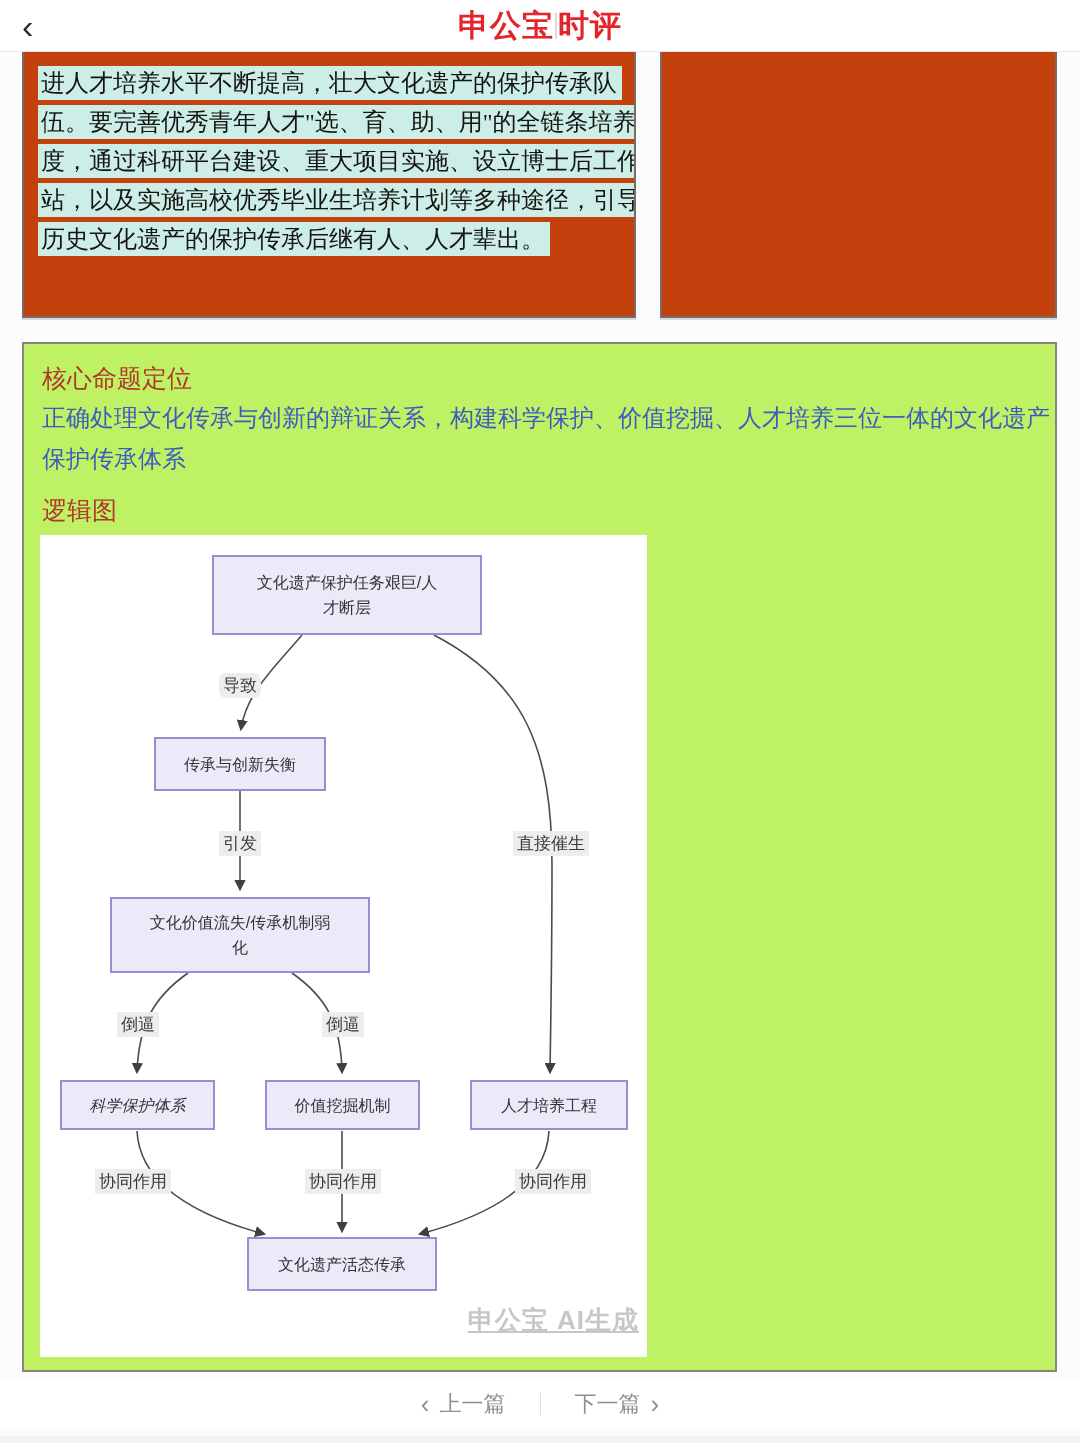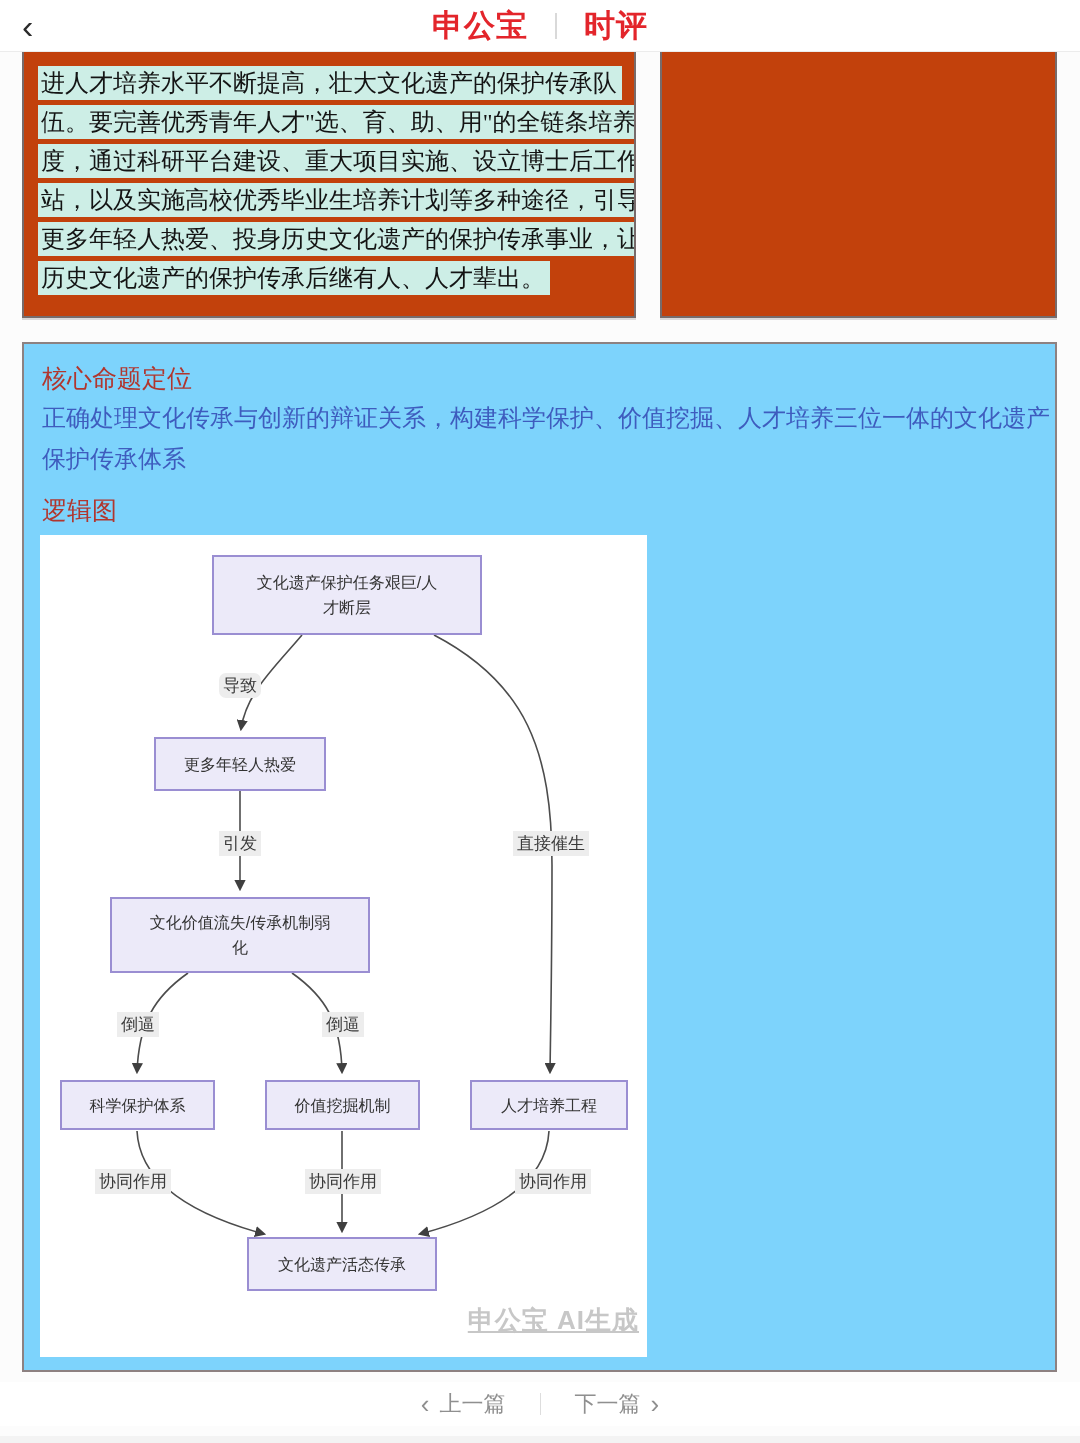--- a/index.html
+++ b/index.html
@@ -8,37 +8,37 @@
     --edge_line:#4c4c4c; --label_bg:#ededed; --watermark_gray:#c7c7c7; --nav_gray:#8f8f8f;
   }
   *{margin:0;padding:0;box-sizing:border-box;}
   html,body{width:1080px;height:1443px;}
   body{font-family:"Liberation Sans",sans-serif;background:#fcfcfc;position:relative;overflow:hidden;}
 
   
   .app-header{position:absolute;left:0;top:0;width:1080px;height:52px;background:#ffffff;
     border-bottom:1px solid #ececec;display:flex;align-items:center;justify-content:center;}
   .back-btn{position:absolute;left:22px;top:6px;font-size:34px;color:#2b2b2b;line-height:40px;cursor:pointer;}
-  .title-wrap{display:flex;align-items:center;gap:27px;}
+  .title-wrap{display:flex;align-items:center;gap:1px;}
   .brand{font-size:31px;font-weight:bold;color:var(--brand_red);letter-spacing:1px;}
   .title-divider{width:2px;height:26px;background:#d9d9d9;}
   .section-name{font-size:31px;font-weight:bold;color:var(--brand_red);letter-spacing:1px;}
 
   
   .card{position:absolute;border:2px solid #776b6b;border-top:none;background:#c2410c;
     box-shadow:0 2px 0 rgba(120,108,108,.25);}
   .card-left{left:22px;top:52px;width:614px;height:266px;padding:12px 0 0 14px;overflow:hidden;}
   .card-right{left:660px;top:52px;width:397px;height:266px;}
   .hl-line{white-space:nowrap;height:39px;line-height:39px;font-family:"Liberation Serif","DejaVu Serif",serif;
     font-size:24px;color:#141414;}
   .hl-line mark{background:var(--highlight_teal);color:#141414;padding:4px 5px 4px 3px;}
 
   
   .analysis-card{position:absolute;left:22px;top:342px;width:1035px;height:1030px;
-    border:2px solid #8d8181;background:#7dd3fc;}
+    border:2px solid #8d8181;background:#bef264;}
   .kai-heading{position:absolute;left:18px;font-size:25px;color:var(--heading_red);
     font-family:"Liberation Serif","DejaVu Serif",serif;font-weight:normal;}
   .h-core{top:18px;}
   .h-logic{top:150px;}
   .core-text{position:absolute;left:18px;top:54px;width:1008px;font-size:24px;line-height:41px;
     color:var(--body_blue);font-family:"Liberation Serif","DejaVu Serif",serif;}
 
   
   .flowchart{position:absolute;left:16px;top:191px;width:607px;height:822px;background:#ffffff;}
   .flowchart svg{position:absolute;left:0;top:0;}
@@ -69,21 +69,20 @@
     <span class="title-divider"></span>
     <span class="section-name">时评</span>
   </div>
 </div>
 
 <div class="card card-left">
   <div class="hl-line"><mark>进人才培养水平不断提高，壮大文化遗产的保护传承队</mark></div>
   <div class="hl-line"><mark>伍。要完善优秀青年人才"选、育、助、用"的全链条培养制</mark></div>
   <div class="hl-line"><mark>度，通过科研平台建设、重大项目实施、设立博士后工作</mark></div>
   <div class="hl-line"><mark>站，以及实施高校优秀毕业生培养计划等多种途径，引导</mark></div>
-  <div class="hl-line"><mark>更多年轻人热爱、投身历史文化遗产的保护传承事业，让</mark></div>
   <div class="hl-line"><mark>历史文化遗产的保护传承后继有人、人才辈出。</mark></div>
 </div>
 <div class="card card-right"></div>
 
 <div class="analysis-card">
   <h3 class="kai-heading h-core">核心命题定位</h3>
   <p class="core-text">正确处理文化传承与创新的辩证关系，构建科学保护、价值挖掘、人才培养三位一体的文化遗产保护传承体系</p>
   <h3 class="kai-heading h-logic">逻辑图</h3>
 
   <div class="flowchart">
@@ -103,27 +102,27 @@
         <path d="M302,596 L302,696" marker-end="url(#arrow)"></path>
         <path d="M509,596 C507,636 474,674 380,699" marker-end="url(#arrow)"></path>
       </g>
     </svg>
 
     <div class="node" style="left:172px;top:20px;width:270px;height:80px;">
         <span>文化遗产保护任务艰巨/人
 才断层</span>
       </div>
     <div class="node" style="left:114px;top:202px;width:172px;height:54px;">
-        <span>更多年轻人热爱</span>
+        <span>传承与创新失衡</span>
       </div>
     <div class="node" style="left:70px;top:362px;width:260px;height:76px;">
         <span>文化价值流失/传承机制弱
 化</span>
       </div>
-    <div class="node" style="left:20px;top:545px;width:155px;height:50px;">
+    <div class="node" style="left:20px;top:545px;width:155px;height:50px;font-style:italic;">
         <span>科学保护体系</span>
       </div>
     <div class="node" style="left:225px;top:545px;width:155px;height:50px;">
         <span>价值挖掘机制</span>
       </div>
     <div class="node" style="left:430px;top:545px;width:158px;height:50px;">
         <span>人才培养工程</span>
       </div>
     <div class="node" style="left:207px;top:702px;width:190px;height:54px;">
         <span>文化遗产活态传承</span>

